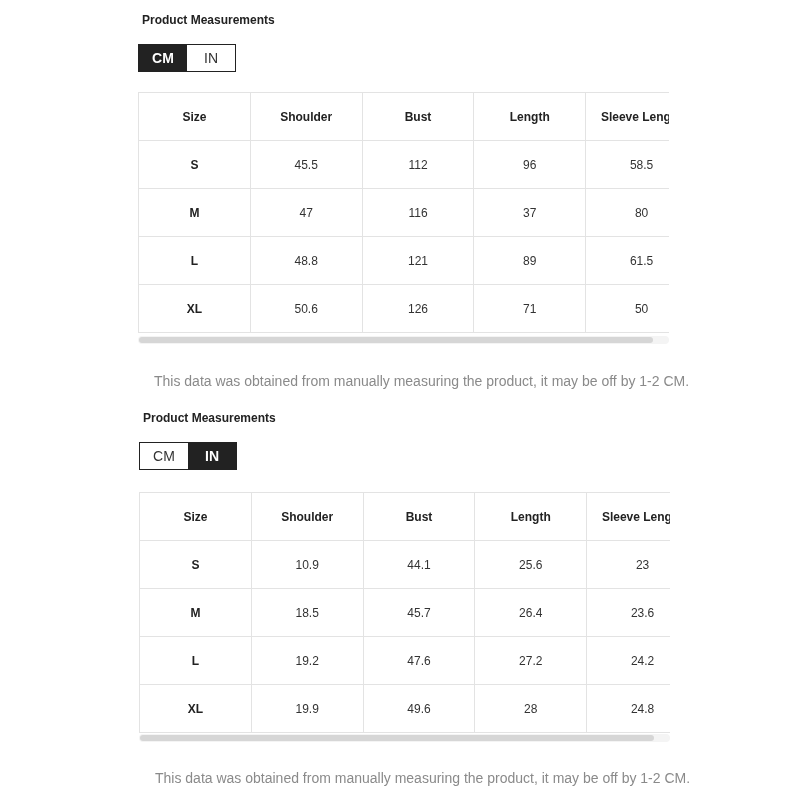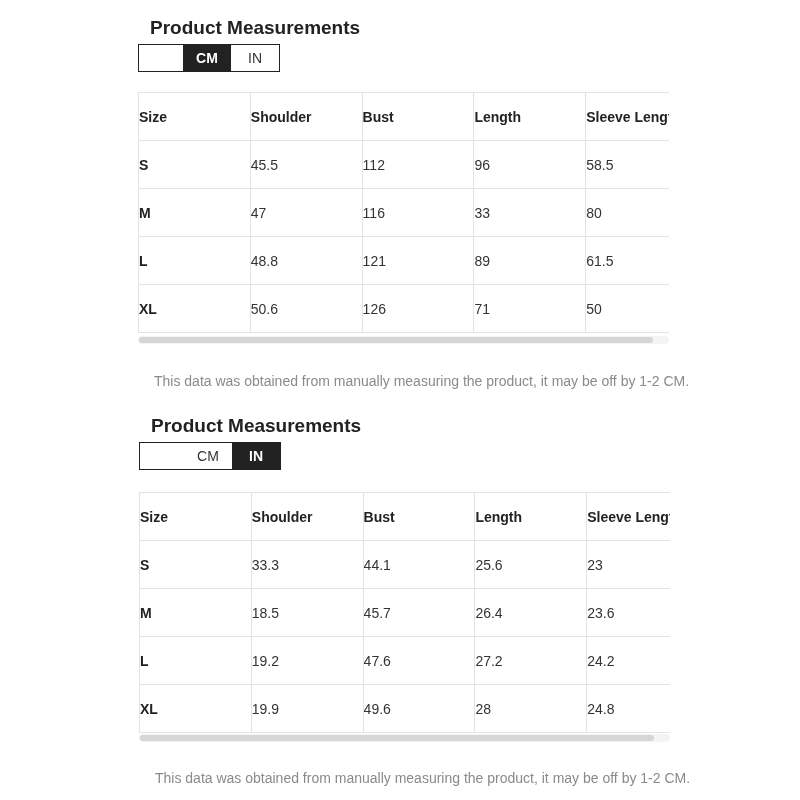--- a/index.html
+++ b/index.html
@@ -1,25 +1,25 @@
 <!DOCTYPE html>
 <html><head>
 <meta charset="utf-8">
 <style>
   html, body { margin:0; padding:0; background:#ffffff; }
   body { width:800px; height:800px; position:relative; overflow:hidden;
          font-family:"Liberation Sans", sans-serif; color:#222; }
   .section { position:absolute; width:540px; }
-  .title { font-size:19px; font-weight:bold; color:#222; margin:12px; line-height:20px; height:20px; }
-  .toggle { position:absolute; top:38px; left:0; display:flex; border:1px solid #222; height:28px; box-sizing:border-box;padding-left:44px; }
+  .title { font-size:12px; font-weight:bold; color:#222; margin:4px; line-height:20px; height:20px; }
+  .toggle { position:absolute; top:38px; left:0; display:flex; border:1px solid #222; height:28px; box-sizing:border-box; }
   .toggle .opt { width:48px; height:26px; line-height:26px; text-align:center; font-size:14px; cursor:pointer; color:#333; background:#fff; }
   .toggle .opt.active { background:#222; color:#fff; font-weight:bold; }
   .table-wrap { position:absolute; top:86px; left:0; width:531px; height:250px; overflow:hidden; }
   table { border-collapse:collapse; table-layout:fixed; width:560px; }
-  th, td { border:1px solid #e3e3e3; height:47px; padding:0; text-align:left; font-size:14px; color:#333; white-space:nowrap; overflow:hidden; }
+  th, td { border:1px solid #e3e3e3; height:47px; padding:0; text-align:center; font-size:12px; color:#333; white-space:nowrap; overflow:hidden; }
   th { font-weight:bold; color:#222; }
   td.size { font-weight:bold; color:#222; }
   col.c { width:107.5px; }
   .scrollbar { position:absolute; top:338px; left:0; width:531px; height:8px; background:#f4f4f4; border-radius:4px; }
   .scrollbar .thumb { position:absolute; left:1px; top:1px; width:514px; height:6px; background:#d6d6d6; border-radius:3px; }
   .note { position:absolute; top:357px; left:0; width:540px; font-size:14px; line-height:16px; color:#8a8a8a; margin:16px; }
 </style>
 </head>
 <body>
 
@@ -52,21 +52,21 @@
           <td class="size">S</td>
           <td>45.5</td>
           <td>112</td>
           <td>96</td>
           <td>58.5</td>
         </tr>
         <tr>
           <td class="size">M</td>
           <td>47</td>
           <td>116</td>
-          <td>33</td>
+          <td>37</td>
           <td>80</td>
         </tr>
         <tr>
           <td class="size">L</td>
           <td>48.8</td>
           <td>121</td>
           <td>89</td>
           <td>61.5</td>
         </tr>
         <tr>
@@ -105,21 +105,21 @@
           <th>Size</th>
           <th>Shoulder</th>
           <th>Bust</th>
           <th>Length</th>
           <th>Sleeve Length</th>
         </tr>
       </thead>
       <tbody>
         <tr>
           <td class="size">S</td>
-          <td>33.3</td>
+          <td>10.9</td>
           <td>44.1</td>
           <td>25.6</td>
           <td>23</td>
         </tr>
         <tr>
           <td class="size">M</td>
           <td>18.5</td>
           <td>45.7</td>
           <td>26.4</td>
           <td>23.6</td>

